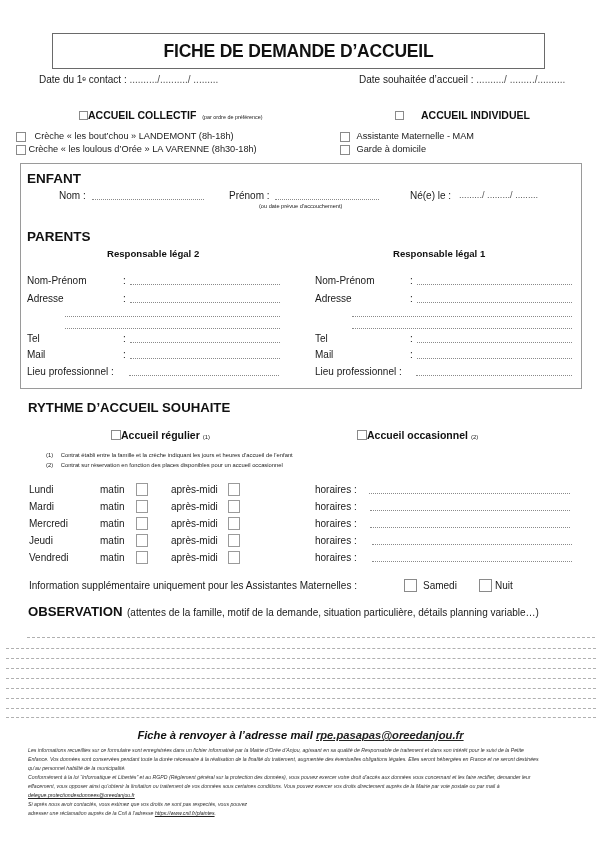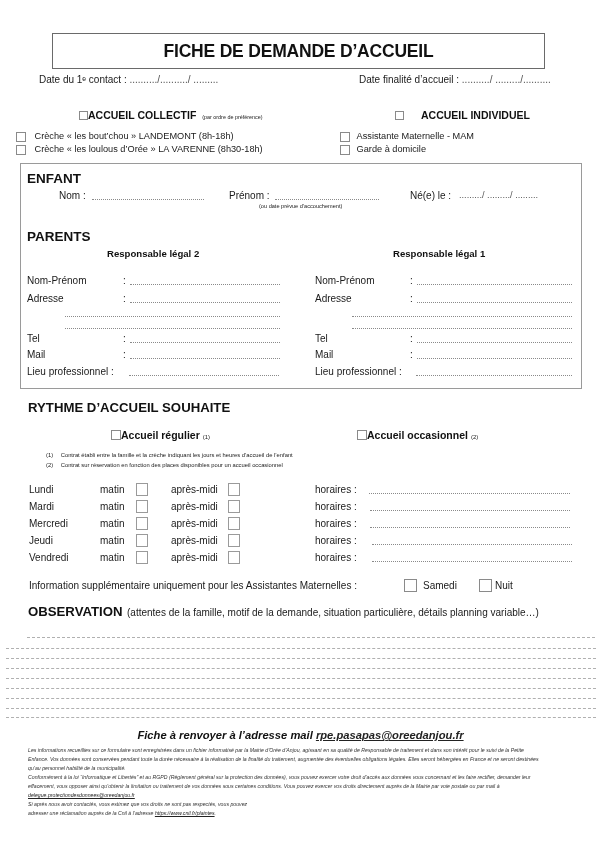--- a/index.html
+++ b/index.html
@@ -28,35 +28,35 @@
 
 <div class="title-box">
   <span>FICHE DE DEMANDE D’ACCUEIL</span>
 </div>
 
 <div class="abs f10" style="left:39px; top:74px;">
   <span>Date du 1ᵉ contact :</span>
   <span style="color:#555;">........../........../ .........</span>
 </div>
 <div class="abs f10" style="left:359px; top:74px;">
-  <span>Date finalité d’accueil :</span>
+  <span>Date souhaitée d’accueil :</span>
   <span style="color:#555;">........../ ........./..........</span>
 </div>
 
 <div class="abs" style="left:79px; top:109px; font-size:10.5px;">
   <span class="cb cb-sm" style="vertical-align:-1px;"></span><span class="h-bold">ACCUEIL COLLECTIF</span>
   <span class="f6" style="margin-left:3px;">(par ordre de préférence)</span>
 </div>
 <div class="abs f9" style="left:16px; top:131px;">
   <span class="cb"></span>
   <span style="margin-left:6px;">Crèche « les bout’chou » LANDEMONT (8h-18h)</span>
 </div>
 <div class="abs f9" style="left:16px; top:144px;">
   <span class="cb"></span>
-  <span style="margin-left:6px;">Crèche « les loulous d’Orée » LA VARENNE (8h30-18h)</span>
+  <span style="">Crèche « les loulous d’Orée » LA VARENNE (8h30-18h)</span>
 </div>
 
 <div class="abs" style="left:395px; top:109px; font-size:10.5px;">
   <span class="cb cb-sm" style="vertical-align:-1px;"></span><span class="h-bold" style="margin-left:17px;">ACCUEIL INDIVIDUEL</span>
 </div>
 <div class="abs f9" style="left:340px; top:131px;">
   <span class="cb"></span>
   <span style="margin-left:4px;">Assistante Maternelle - MAM</span>
 </div>
 <div class="abs f9" style="left:340px; top:144px;">

